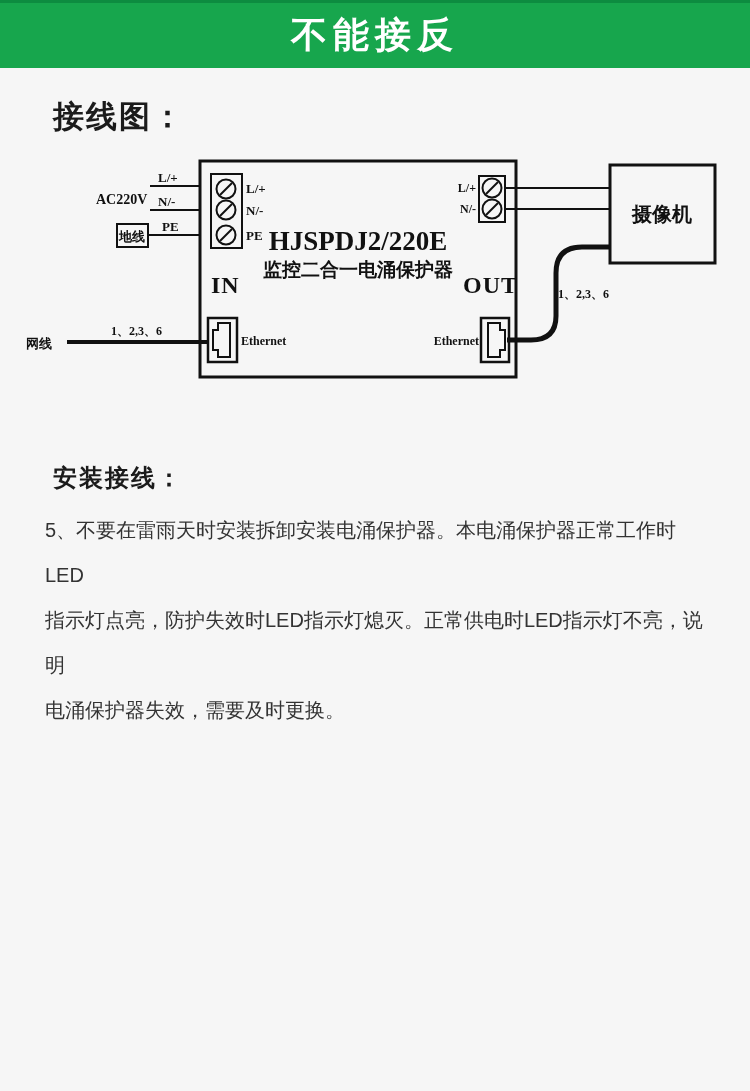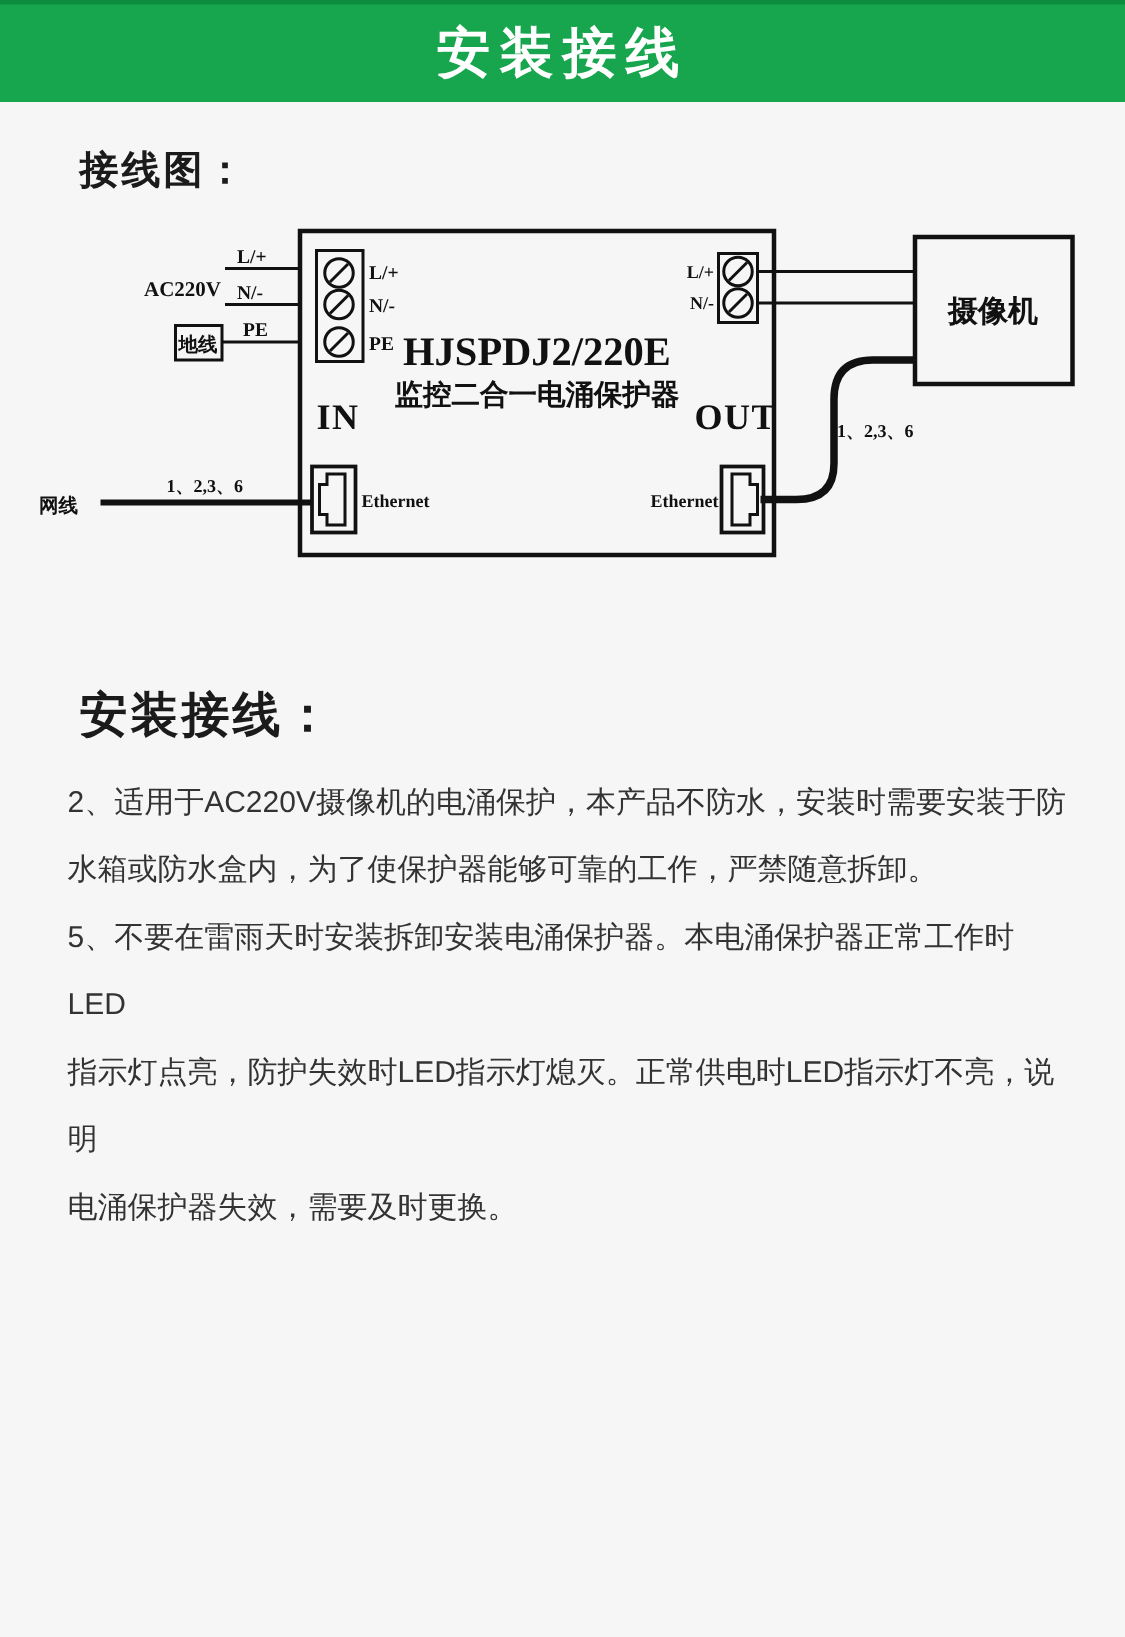--- a/index.html
+++ b/index.html
@@ -14,22 +14,22 @@
     display:flex;align-items:center;justify-content:center;
   }
   .banner h1{
     margin:0;color:#ffffff;font-size:36px;font-weight:bold;letter-spacing:6px;
     font-family:"Liberation Sans", sans-serif;
   }
   .h-sec{
     margin:0;color:#1b1b1b;font-weight:bold;
     font-family:"Liberation Sans", sans-serif;
   }
-  .h-diagram{padding:28px 0 0 53px;font-size:26px;letter-spacing:2px;}
-  .h-install{padding:24px 0 0 53px;font-size:32px;letter-spacing:2px;}
+  .h-diagram{padding:28px 0 0 53px;font-size:31px;letter-spacing:2px;}
+  .h-install{padding:24px 0 0 53px;font-size:24px;letter-spacing:2px;}
   .diagram{position:relative;height:292px;margin-top:8px;}
   .diagram svg{position:absolute;left:0;top:0;}
   .t{font-family:"Liberation Serif", serif;fill:#111;font-weight:bold;}
   .t10{font-size:12px;}
   .t12{font-size:13px;}
   .t13{font-size:14px;}
   .t19{font-size:19px;}
   .t20{font-size:20px;}
   .t24{font-size:24px;letter-spacing:1px;}
   .t27{font-size:27px;}
@@ -38,21 +38,21 @@
     font-size:20px;line-height:45px;color:#333333;
   }
   .instructions p{margin:0;white-space:pre-line;}
 </style>
 </head>
 <body>
 
 <div class="page">
 
   <header class="banner">
-    <h1>安装接线</h1>
+    <h1>不能接反</h1>
   </header>
 
   <h2 class="h-sec h-diagram">接线图：</h2>
 
   <div class="diagram">
     <svg width="750" height="292" viewBox="0 0 750 292">
 
       <line x1="150" y1="40" x2="214" y2="40" stroke="#111" stroke-width="2"></line>
       <line x1="150" y1="64" x2="214" y2="64" stroke="#111" stroke-width="2"></line>
       <line x1="148" y1="89" x2="214" y2="89" stroke="#111" stroke-width="2"></line>
@@ -118,21 +118,19 @@
       <text class="t t10" x="558" y="152">1、2,3、6</text>
 
       <rect x="610" y="19" width="105" height="98" fill="#f6f6f6" stroke="#111" stroke-width="3"></rect>
       <text class="t t20" x="662" y="75" text-anchor="middle">摄像机</text>
     </svg>
   </div>
 
   <h2 class="h-sec h-install">安装接线：</h2>
 
   <div class="instructions">
-    <p>2、适用于AC220V摄像机的电涌保护，本产品不防水，安装时需要安装于防
-水箱或防水盒内，为了使保护器能够可靠的工作，严禁随意拆卸。</p>
     <p>5、不要在雷雨天时安装拆卸安装电涌保护器。本电涌保护器正常工作时LED
 指示灯点亮，防护失效时LED指示灯熄灭。正常供电时LED指示灯不亮，说明
 电涌保护器失效，需要及时更换。</p>
 
   </div>
 
 </div>
 
 </body></html>

